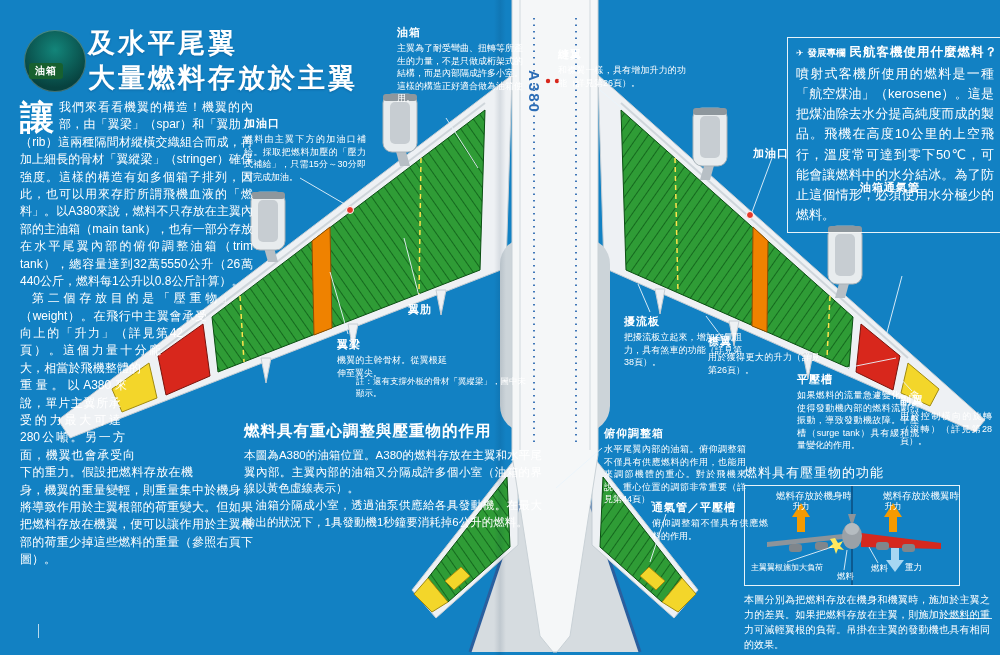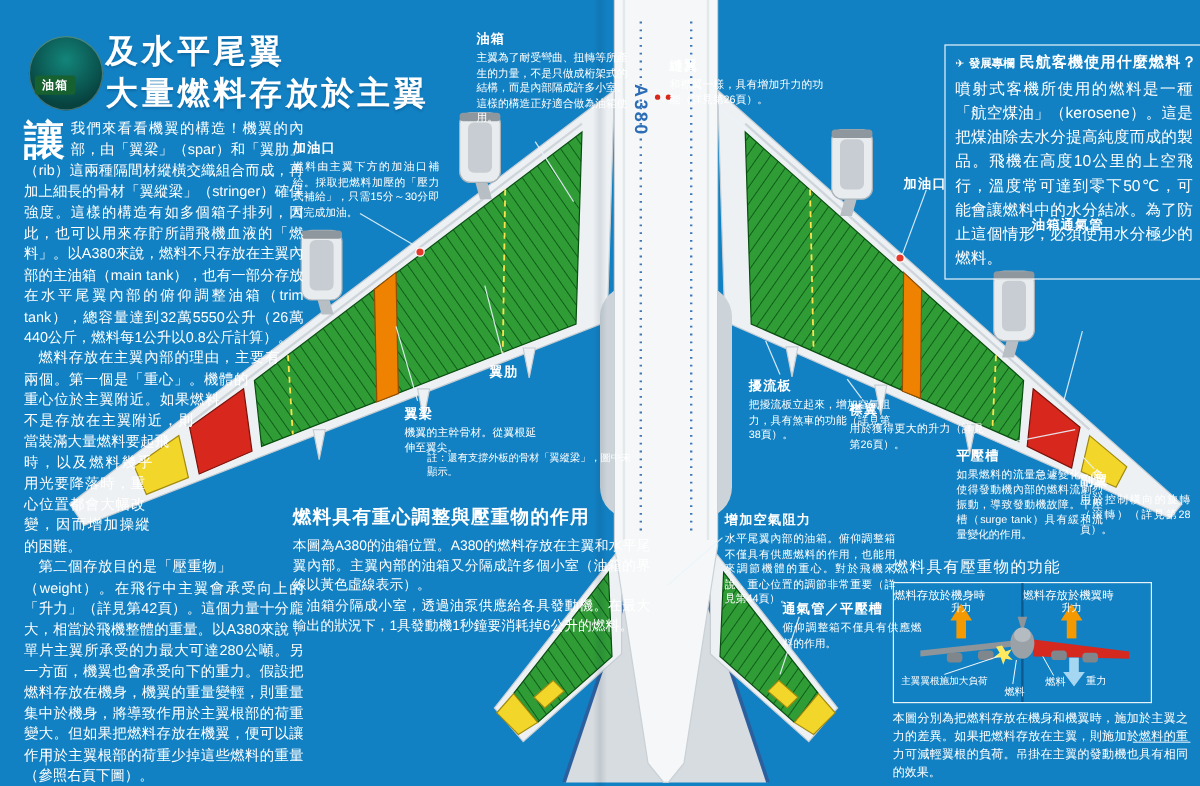--- a/index.html
+++ b/index.html
@@ -35,21 +35,21 @@
   .sidebox .bt{font-size:12.5px;font-weight:bold;letter-spacing:1px;}
   .sidebox .bd{font-size:13px;line-height:1.55;text-align:justify;}
   
   .centernote{left:244px;top:421px;width:298px;}
   .centernote h3{margin:0 0 5px;font-size:15.5px;font-weight:bold;letter-spacing:1px;}
   .centernote p{margin:0;font-size:11.5px;line-height:1.45;text-align:justify;}
   .centernote p.ind{text-indent:1em;}
   
   .ballast-title{left:744px;top:464px;font-size:13px;font-weight:normal;letter-spacing:1px;}
   .bbox{left:744px;top:485px;width:214px;height:99px;border:1px solid rgba(255,255,255,.9);}
-  .bbox .half{position:absolute;top:4px;width:50%;text-align:left;font-size:9.5px;}
+  .bbox .half{position:absolute;top:4px;width:50%;text-align:right;font-size:9.5px;}
   .bbox .divider{position:absolute;left:106px;top:0;width:2px;height:99px;background:#0c5a90;}
   .mlab{position:absolute;font-size:8.5px;white-space:nowrap;}
   .ballast-caption{left:744px;top:592px;width:246px;font-size:10px;line-height:1.5;text-align:justify;}
   .pageno{font-size:11px;font-weight:bold;margin-top:42px;}
   .gutter{left:494px;top:0;width:12px;height:655px;
           background:linear-gradient(to right,rgba(0,0,0,0),rgba(0,30,60,.10),rgba(0,0,0,0));}
 </style>
 </head>
 <body>
 
@@ -189,21 +189,20 @@
   <div class="wsp" style="width:20px"></div>
   <div class="wsp" style="width:46px"></div>
   <div class="wsp" style="width:70px"></div>
   <div class="wsp" style="width:92px"></div>
   <div class="wsp" style="width:112px"></div>
   <div class="wsp" style="width:126px"></div>
   <div class="wsp" style="width:132px"></div>
   <div class="wsp" style="width:128px"></div>
   <div class="wsp" style="width:118px"></div>
   <div class="wsp" style="width:60px"></div>
-  <p class="ind">燃料存放在主翼內部的理由，主要有兩個。第一個是「重心」。機體的重心位於主翼附近。如果燃料不是存放在主翼附近，則當裝滿大量燃料要起飛時，以及燃料幾乎用光要降落時，重心位置都會大幅改變，因而增加操縱的困難。</p>
   <p class="ind">第二個存放目的是「壓重物」（weight）。在飛行中主翼會承受向上的「升力」（詳見第42頁）。這個力量十分龐大，相當於飛機整體的重量。以A380來說，單片主翼所承受的力最大可達280公噸。另一方面，機翼也會承受向下的重力。假設把燃料存放在機身，機翼的重量變輕，則重量集中於機身，將導致作用於主翼根部的荷重變大。但如果把燃料存放在機翼，便可以讓作用於主翼根部的荷重少掉這些燃料的重量（參照右頁下圖）。</p>
 </div>
 
 <div class="abs co" style="left:397px;top:25px;width:126px">
   <h4>油箱</h4>
   <p>主翼為了耐受彎曲、扭轉等所產生的力量，不是只做成桁架式的結構，而是內部隔成許多小室。這樣的構造正好適合做為油箱使用。</p>
 </div>
 <div class="abs co" style="left:558px;top:47px;width:128px">
   <h4>縫翼</h4>
   <p>和襟翼一樣，具有增加升力的功能（詳見第26頁）。</p>
@@ -238,21 +237,21 @@
 </div>
 <div class="abs co" style="left:797px;top:372px;width:122px">
   <h4>平壓槽</h4>
   <p>如果燃料的流量急遽變化，會使得發動機內部的燃料流劇烈振動，導致發動機故障。平壓槽（surge tank）具有緩和流量變化的作用。</p>
 </div>
 <div class="abs co" style="left:900px;top:393px;width:92px">
   <h4>副翼</h4>
   <p>用於控制橫向的旋轉（滾轉）（詳見第28頁）。</p>
 </div>
 <div class="abs co" style="left:604px;top:426px;width:142px">
-  <h4>增加空氣阻力</h4>
+  <h4>俯仰調整箱</h4>
   <p>水平尾翼內部的油箱。俯仰調整箱不僅具有供應燃料的作用，也能用來調節機體的重心。對於飛機來說，重心位置的調節非常重要（詳見第44頁）。</p>
 </div>
 <div class="abs co" style="left:652px;top:500px;width:116px">
   <h4>通氣管／平壓槽</h4>
   <p>俯仰調整箱不僅具有供應燃料的作用。</p>
 </div>
 
 <div class="abs sidebox">
   <div class="hd">
     <span class="kicker-icon">✈</span>

